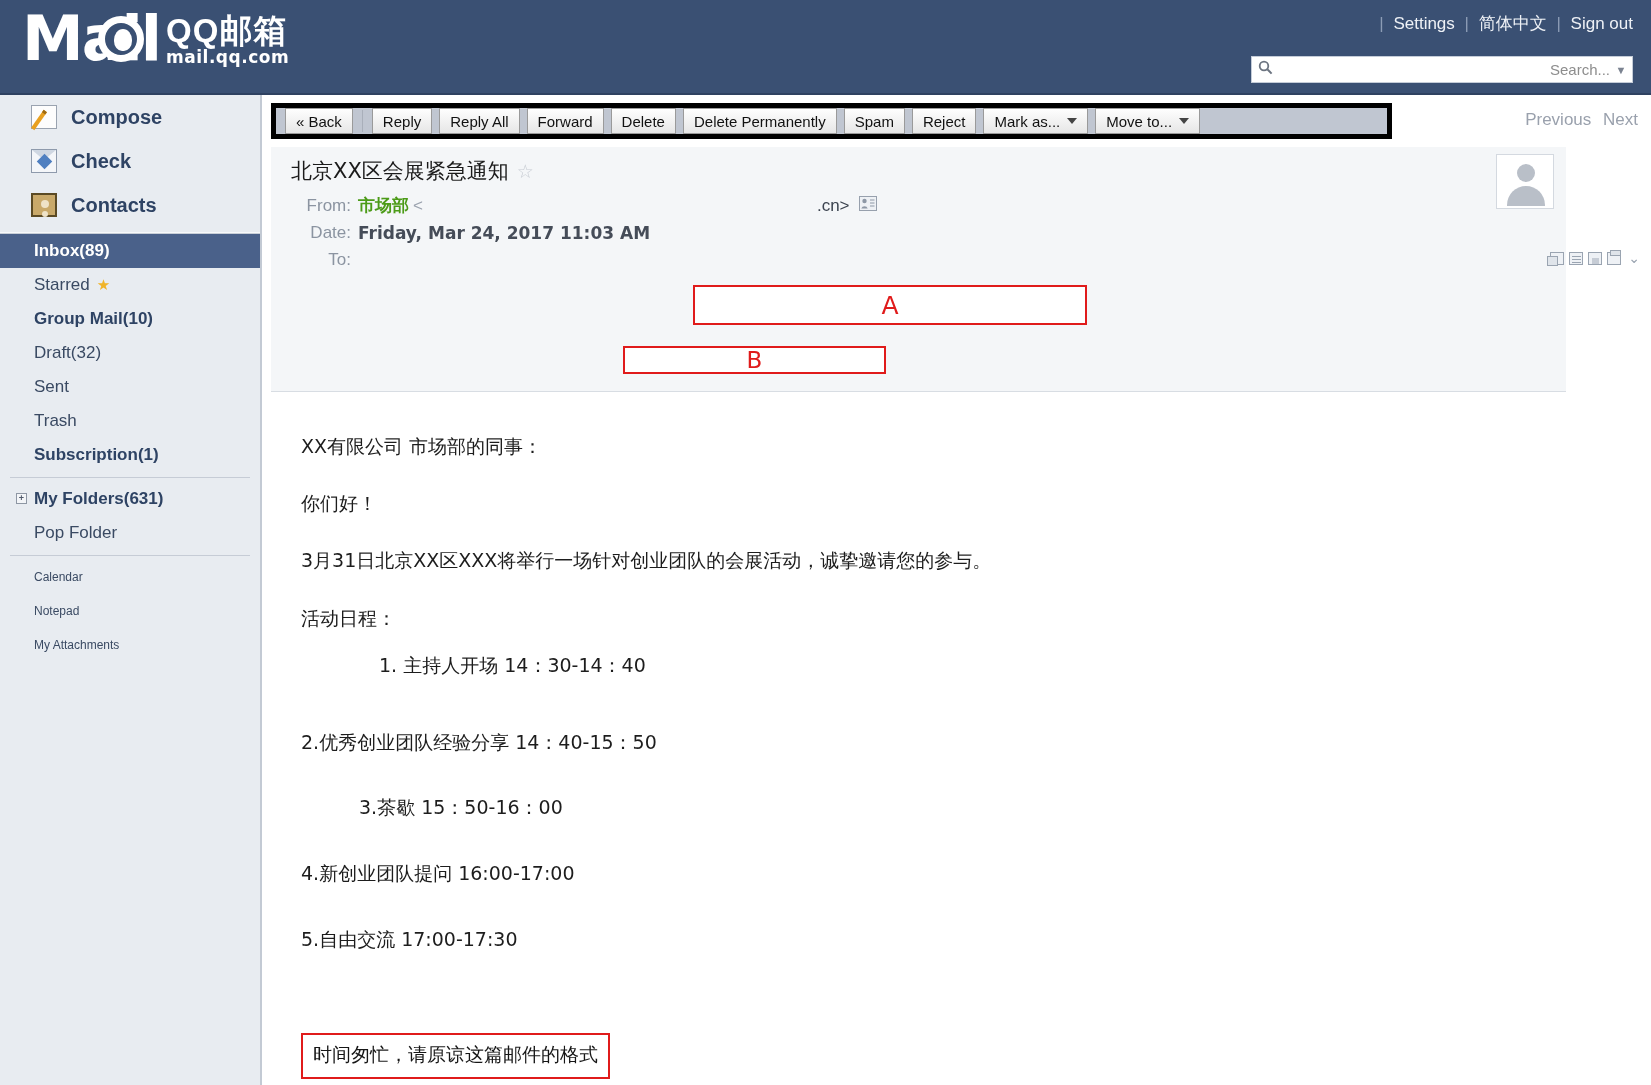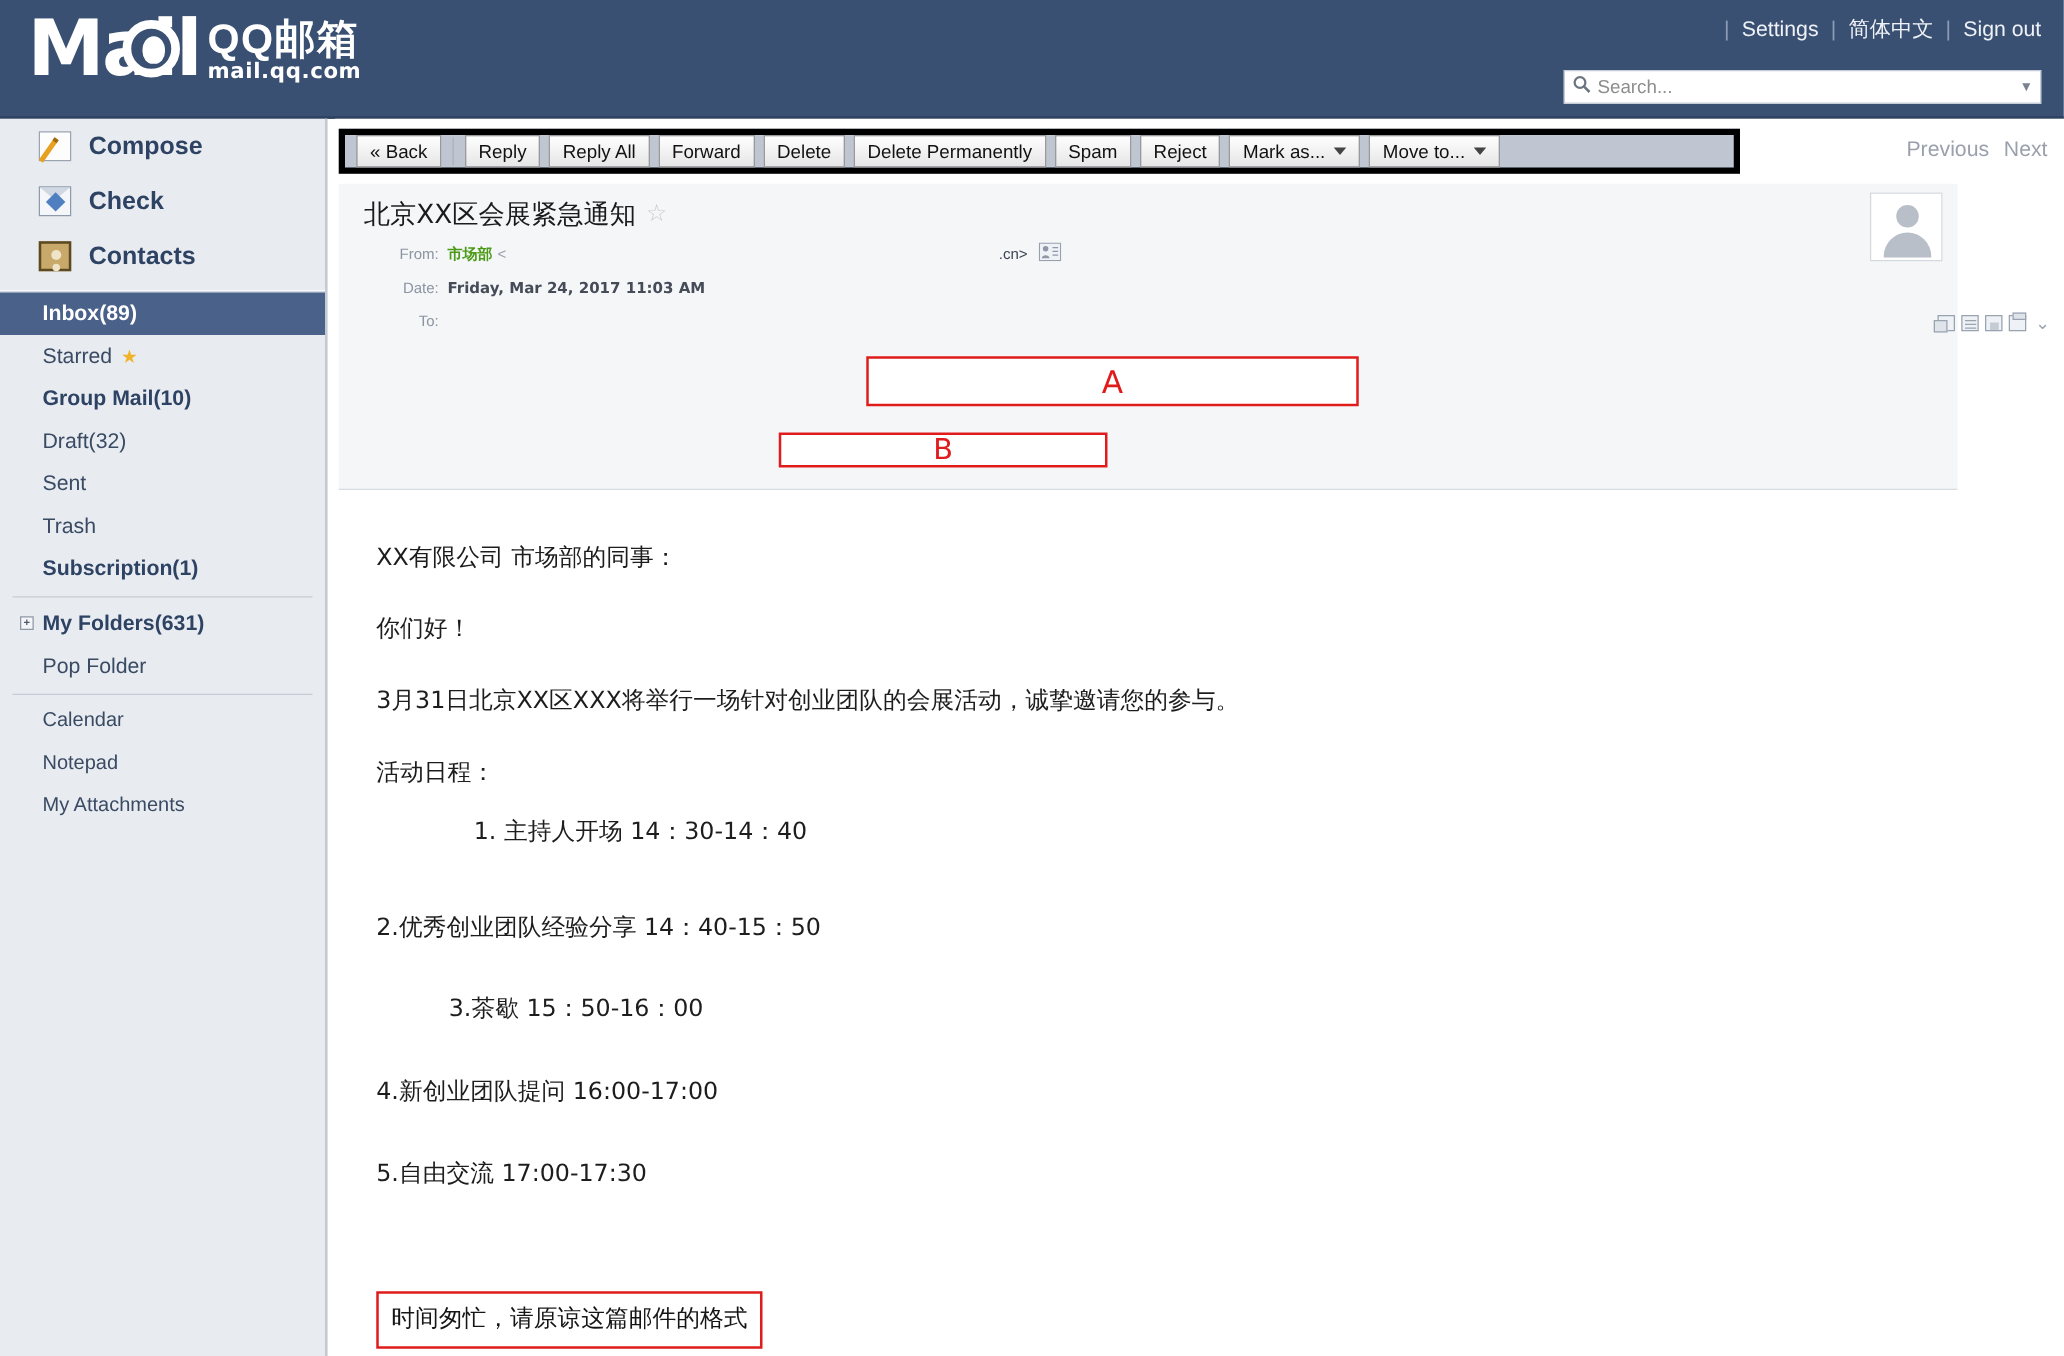--- a/index.html
+++ b/index.html
@@ -60,20 +60,21 @@
     position: absolute; right: 18px; top: 56px;
     width: 382px; height: 27px;
     background: #ffffff; border: 1px solid #c4ccd8;
     display: flex; align-items: center;
   }
   #search-icon { margin-left: 6px; margin-right: 5px; display:block; }
   #search-input {
     flex: 1; border: 0; outline: none; height: 23px;
     font-size: 15px; color: #555; background: transparent;
     font-family: "Liberation Sans", sans-serif;
+    text-align: right;
   }
   #search-input::placeholder { color: #8d8d8d; }
   #search-caret {
     width: 22px; text-align: center; color: #7b8391; font-size: 11px;
   }
 
   
   #sidebar {
     position: absolute; left: 0; top: 95px;
     width: 262px; height: 990px;
@@ -148,21 +149,21 @@
     position: absolute; left: 16px; top: 11px;
     width: 11px; height: 11px; border: 1px solid #8e97a4;
     background: #f3f5f8; color: #50596a; font-size: 9px;
     line-height: 9px; text-align: center;
   }
   .sb-sep {
     height: 1px; background: #c6ccd6; margin: 5px 10px 4px 10px;
   }
   .tool-link {
     height: 34px; display: flex; align-items: center;
-    padding-left: 34px; font-size: 16px; color: #3a4a63;
+    padding-left: 34px; font-size: 12px; color: #3a4a63;
   }
 
   
   #main {
     position: absolute; left: 268px; top: 95px;
     width: 1383px; height: 990px; background: #fff;
   }
 
   
   #toolbar {
@@ -201,21 +202,21 @@
   }
   #subject {
     position: absolute; left: 20px; top: 10px;
     font-size: 21px; color: #1b1b1b;
     font-family: "DejaVu Sans", sans-serif;
     display: flex; align-items: center; gap: 8px;
   }
   #subject .star-o { color: #c7ccd3; font-size: 19px; }
   .hrow {
     position: absolute; left: 20px;
-    font-size: 12px; color: #7b8592;
+    font-size: 17px; color: #7b8592;
     display: flex; align-items: center;
   }
   .hrow .lab { width: 60px; text-align: right; margin-right: 7px; color:#8b94a1; }
   .hrow .val { color: #3c4450; }
   #row-from { top: 47px; }
   #row-from .sender {
     color: #4c9b18; font-weight: bold; font-family:"DejaVu Sans", sans-serif;
   }
   #row-date { top: 76px; }
   #row-date .val { color:#454c58; font-weight:bold; font-family:"DejaVu Sans", sans-serif;}

